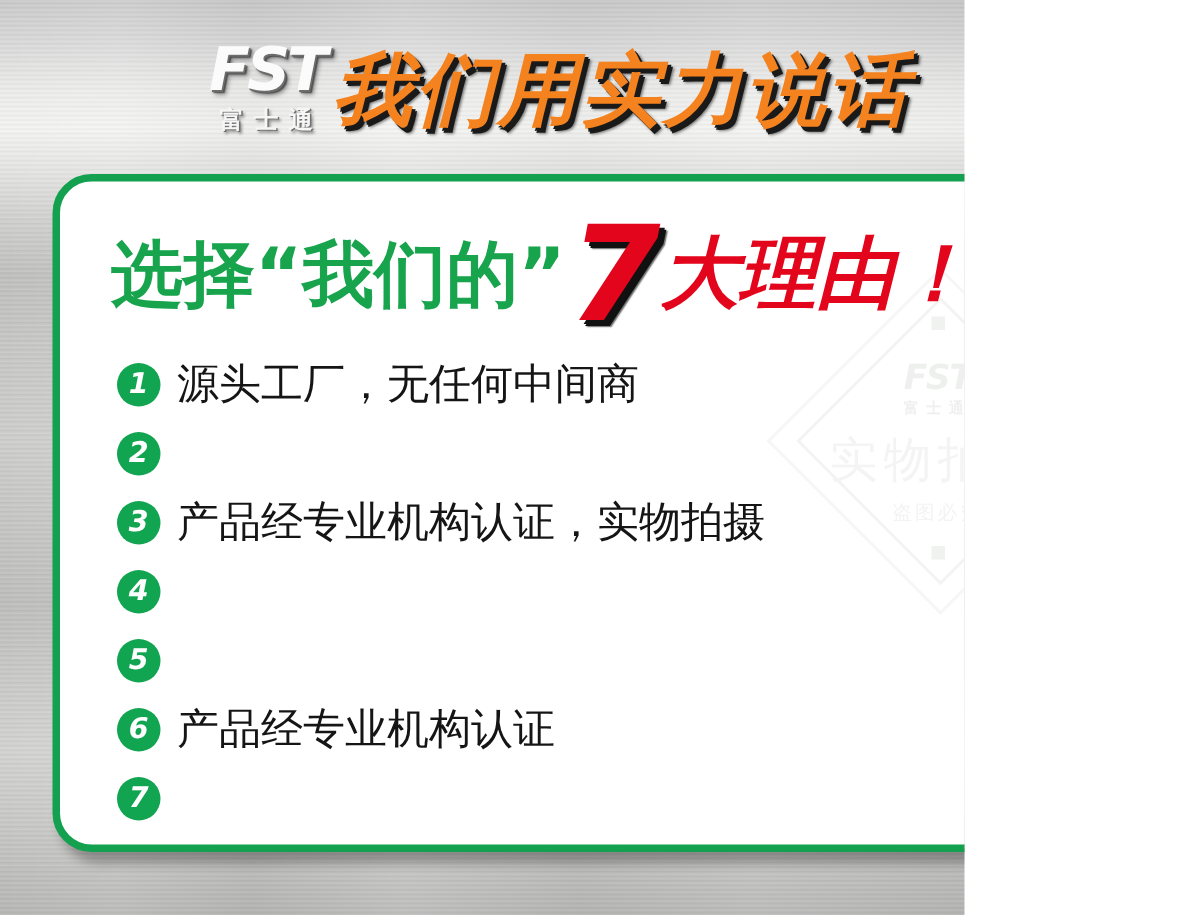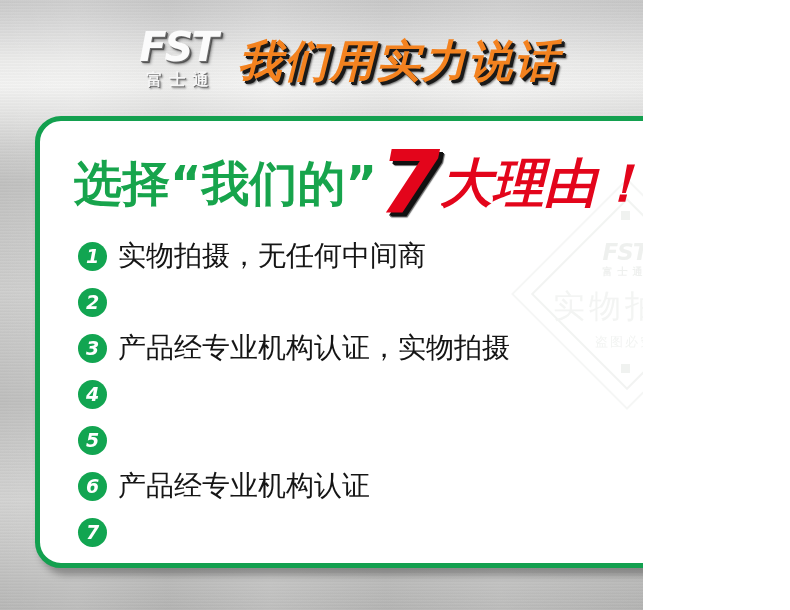--- a/index.html
+++ b/index.html
@@ -94,23 +94,23 @@
     margin-top: 2px;
     margin-left: 6px;
     color: #f6f6f6;
     text-shadow:
       1px 1px 0 #707070,
       2px 2px 2px rgba(0,0,0,0.4);
   }
 
   #headline {
     position: absolute;
-    left: 238px;
+    left: 222px;
     top: 30px;
-    font-size: 44px;
+    font-size: 53px;
     font-weight: bold;
     font-style: italic;
     letter-spacing: 2px;
     line-height: 62px;
     color: #f3821f;
     text-shadow:
       2px 2px 0 #1a1a1a,
       3px 3px 0 #1a1a1a,
       4px 4px 2px rgba(0,0,0,0.5);
     white-space: nowrap;
@@ -310,21 +310,21 @@
       <div class="wm-foot">盗图必究</div>
     </div>
 
     <div id="title-row">
       <span class="t-green">选择“我们的”</span><span class="t-seven">7</span><span class="t-red">大理由！</span>
     </div>
 
     <div id="reasons">
         <div class="reason">
           <div class="badge">1</div>
-          <div class="reason-text">实物拍摄，无任何中间商</div>
+          <div class="reason-text">源头工厂，无任何中间商</div>
         </div>
         <div class="reason">
           <div class="badge">2</div>
         </div>
         <div class="reason">
           <div class="badge">3</div>
           <div class="reason-text">产品经专业机构认证，实物拍摄</div>
         </div>
         <div class="reason">
           <div class="badge">4</div>

